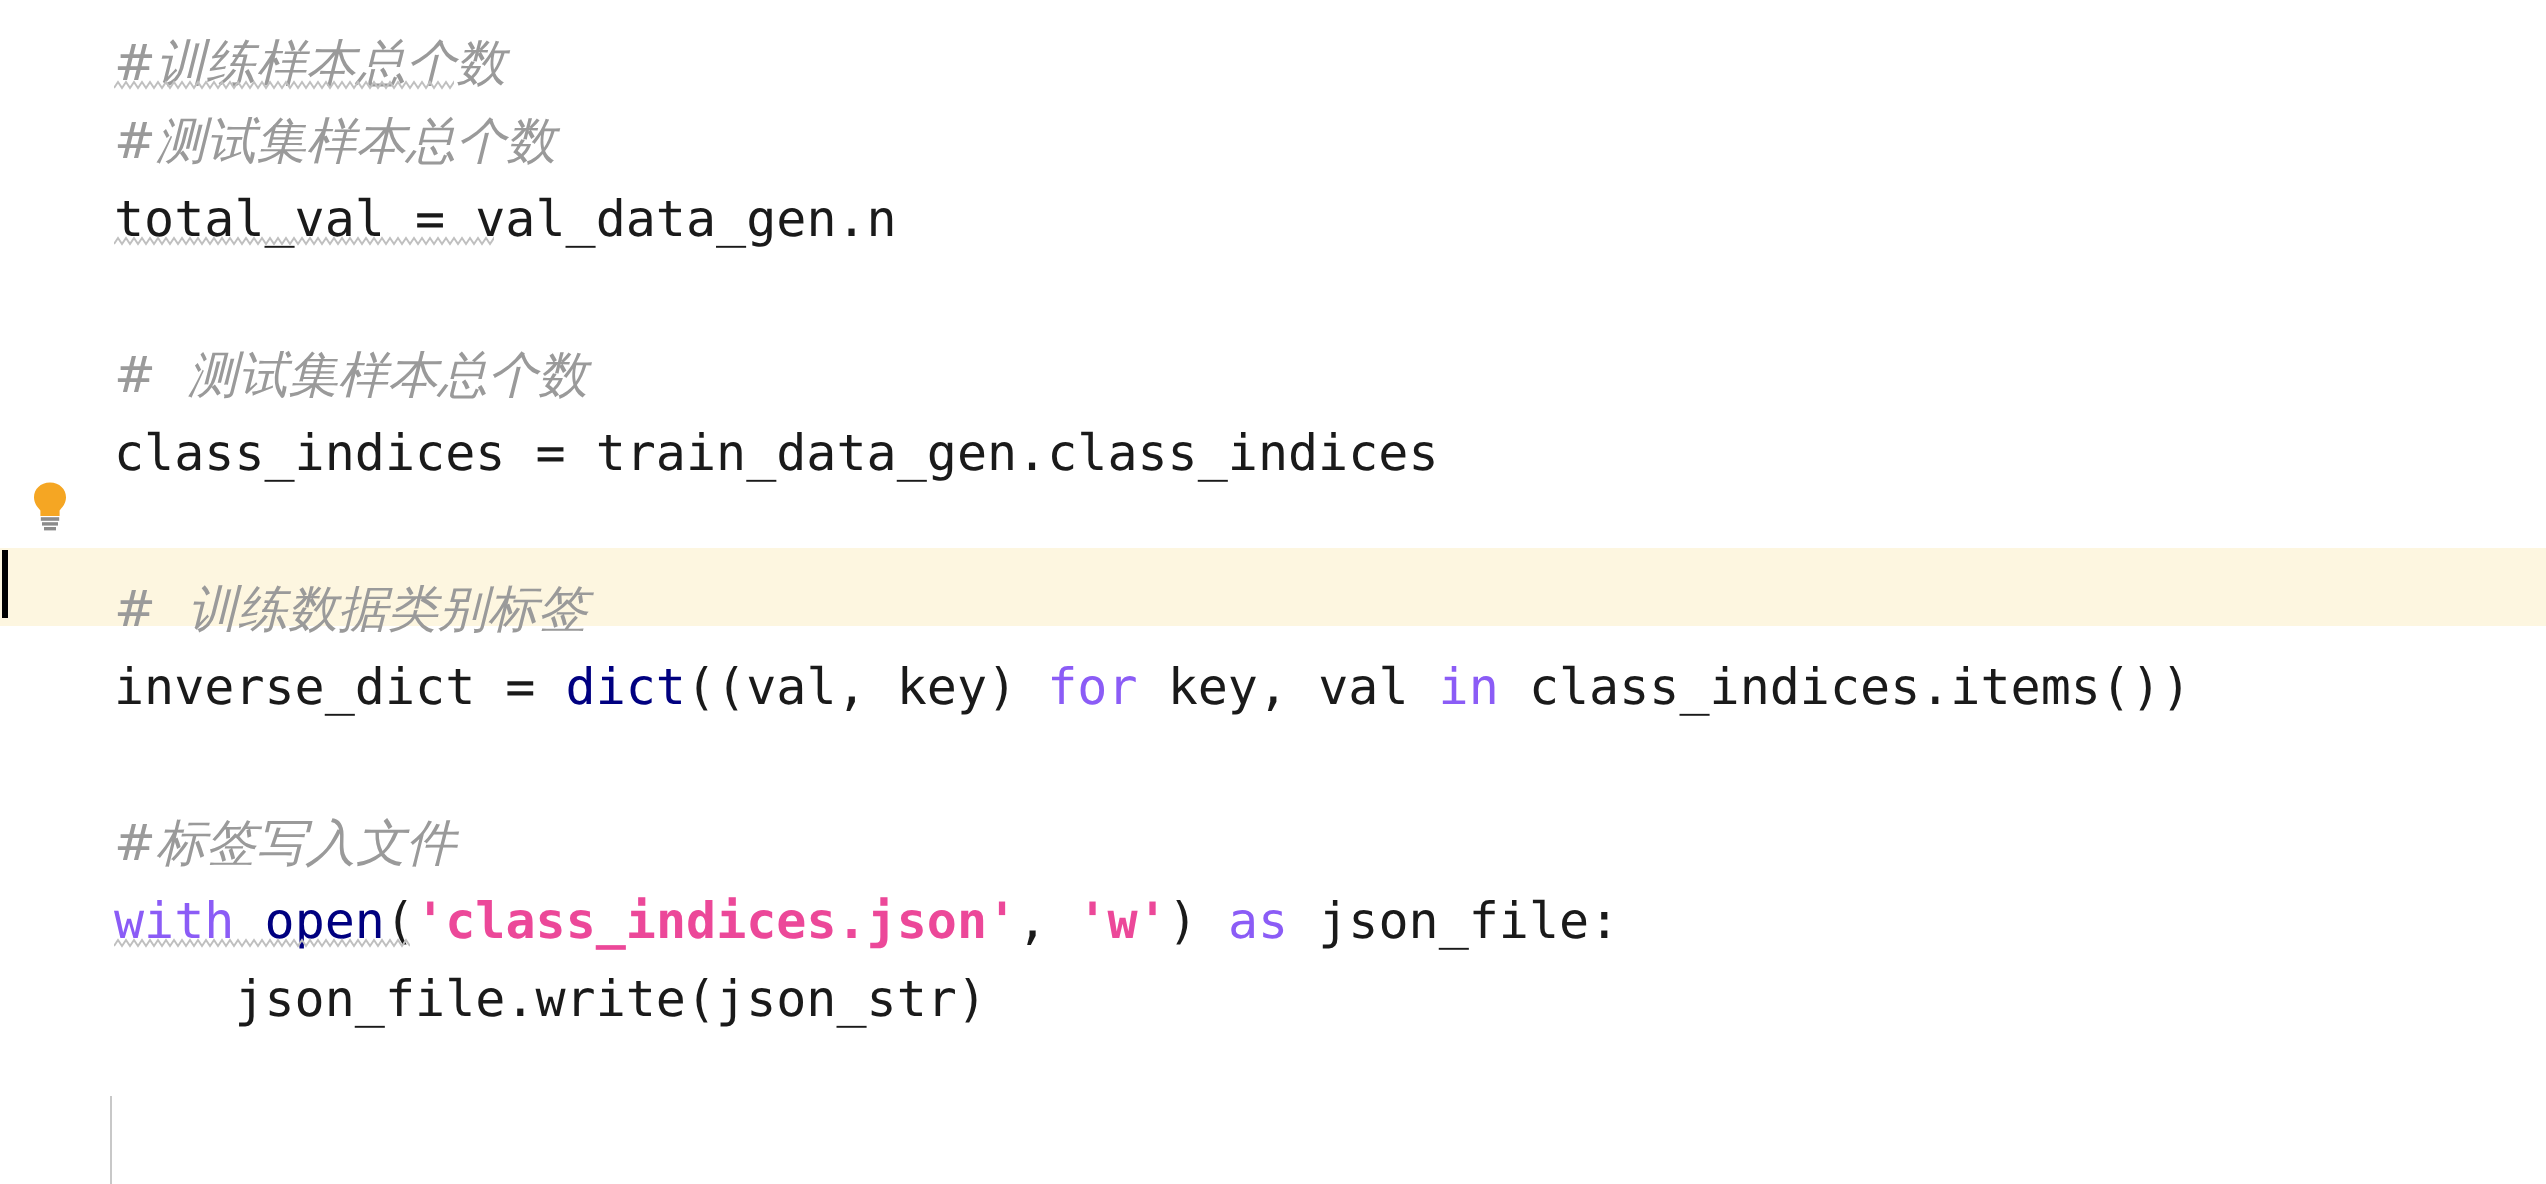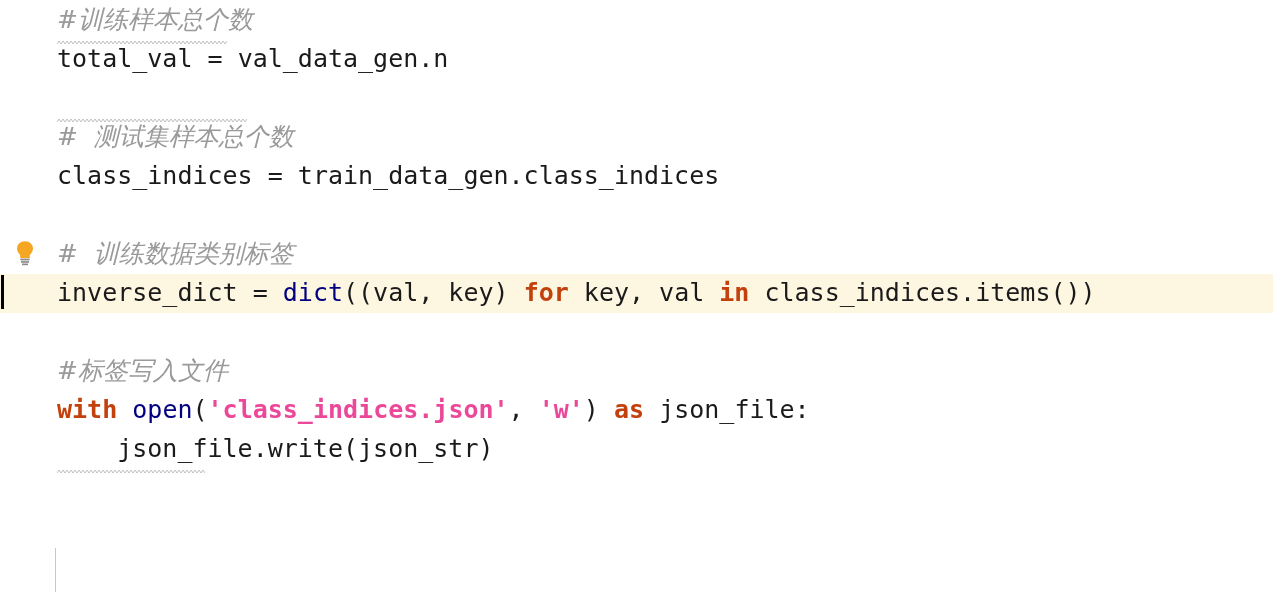--- a/index.html
+++ b/index.html
@@ -62,21 +62,21 @@
     width: 1px;
     height: 44px;
     background: #c8c8c8;
     z-index: 2;
   }
 
   
   .lines {
     position: absolute;
     left: 0;
-    top: 0;
+    top: 12px;
     width: 1273px;
     z-index: 4;
   }
   .ln {
     position: relative;
     height: 39px;
     line-height: 39px;
     padding-left: 57px;
     font-size: 25px;
     white-space: pre;
@@ -88,21 +88,21 @@
   .cmt      { color: #9a9a9a; font-style: italic;
               font-family: "DejaVu Serif", "Liberation Serif", serif;
               text-decoration: none; }
   .squig {
     position: absolute;
     left: 57px;
     height: 5px;
     z-index: 5;
     pointer-events: none;
   }
-  .kw   { color: #c2410c; font-weight: bold; }
+  .kw   { color: #8b5cf6; font-weight: normal; }
   .fn   { color: #000080; }
   .str  { color: #ec4899; font-weight: bold; text-align: right; }
   .num  { color: #1414ff; }
   .kwarg{ color: #660e9e; }
   .op   { color: #1a1a1a; }
   .idn  { color: #1a1a1a; }
 </style>
 </head>
 <body>
 
@@ -120,20 +120,21 @@
       <rect x="5.4" y="18.6" width="9.2" height="1.8" fill="#8c8c8c"></rect>
       <rect x="6.0" y="21.1" width="8.0" height="1.7" fill="#8c8c8c"></rect>
       <rect x="7.0" y="23.5" width="6.0" height="1.7" fill="#8c8c8c"></rect>
     </svg>
   </div>
 
   <div class="indent-guide"></div>
 
   <div class="lines" id="code-lines">
       <div class="ln"><span class="cmt">#训练样本总个数</span></div>
+      <div class="ln"><span class="cmt">#测试集样本总个数</span></div>
       <div class="ln"><span class="idn">total_val </span><span class="op">= </span><span class="idn">val_data_gen.n</span></div>
       <div class="ln">&nbsp;</div>
       <div class="ln"><span class="cmt">#  测试集样本总个数</span></div>
       <div class="ln"><span class="idn">class_indices </span><span class="op">= </span><span class="idn">train_data_gen.class_indices</span></div>
       <div class="ln">&nbsp;</div>
       <div class="ln"><span class="cmt">#  训练数据类别标签</span></div>
       <div class="ln"><span class="idn">inverse_dict </span><span class="op">= </span><span class="fn">dict</span><span class="op">((val, key) </span><span class="kw">for</span><span class="op"> key, val </span><span class="kw">in</span><span class="op"> class_indices.items())</span></div>
       <div class="ln">&nbsp;</div>
       <div class="ln"><span class="cmt">#标签写入文件</span></div>
       <div class="ln"><span class="kw">with</span><span class="op"> </span><span class="fn">open</span><span class="op">(</span><span class="str">'class_indices.json'</span><span class="op">, </span><span class="str">'w'</span><span class="op">) </span><span class="kw">as</span><span class="op"> json_file:</span></div>

